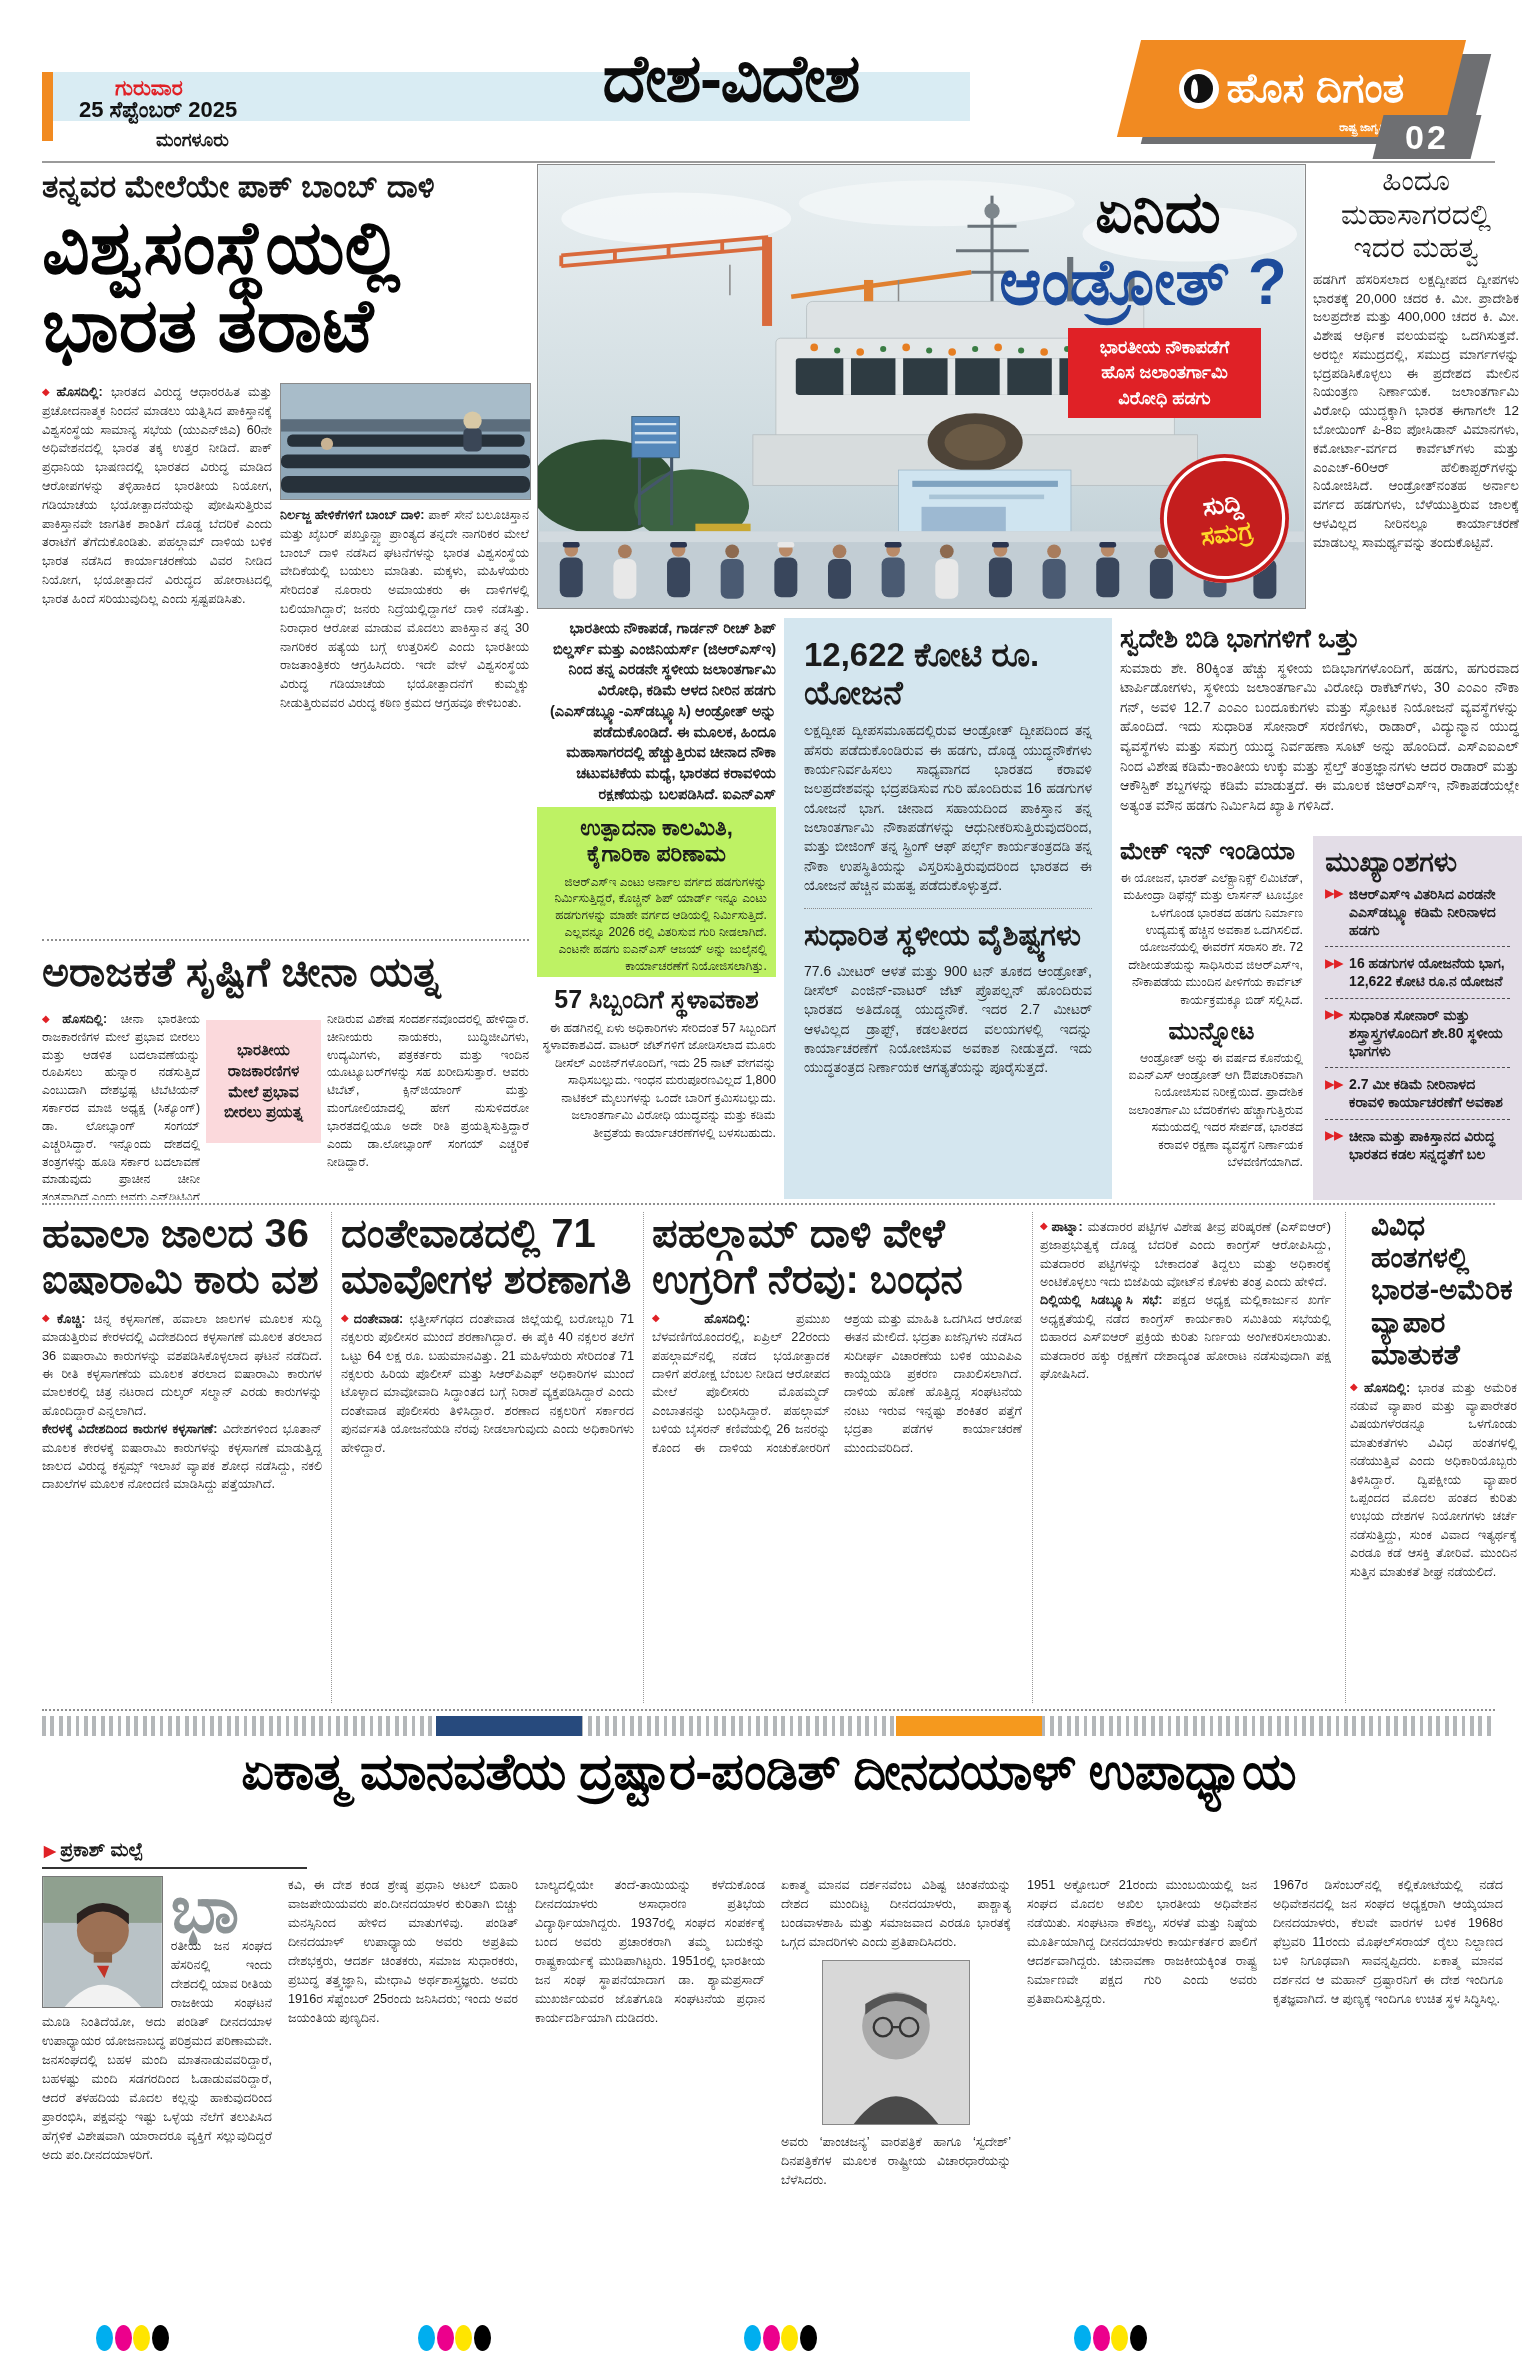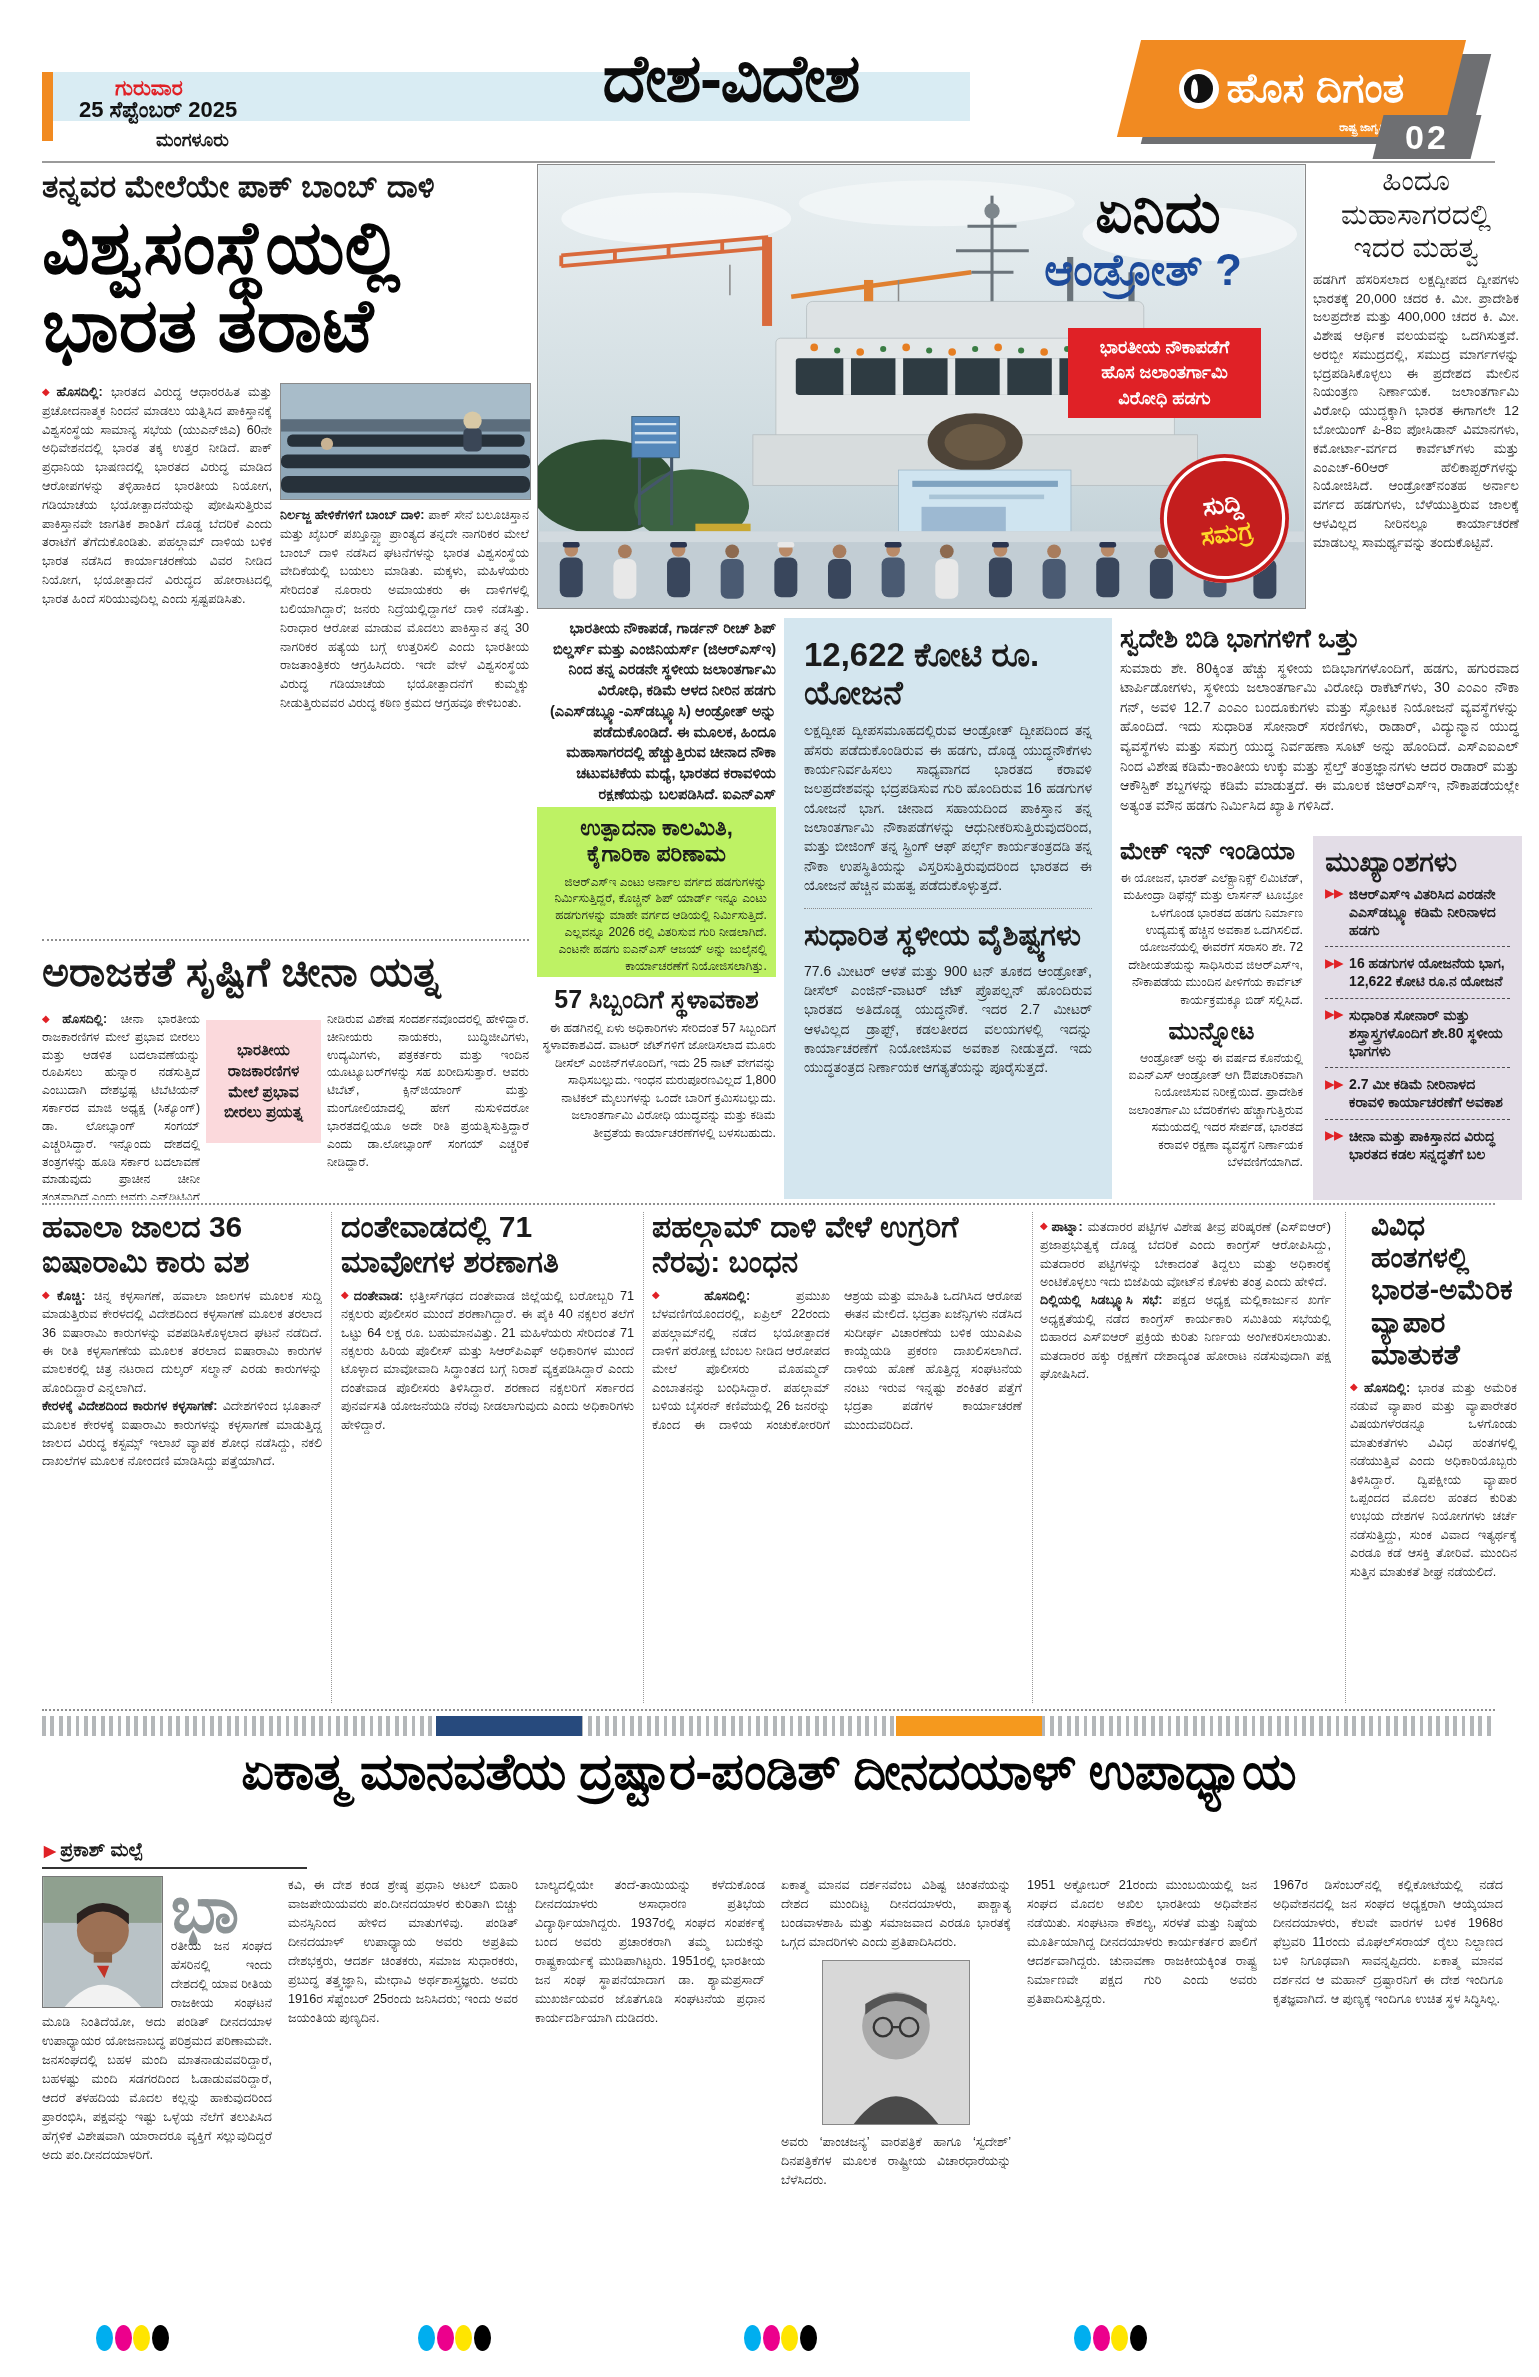--- a/index.html
+++ b/index.html
@@ -43,21 +43,21 @@
   .rule-a{left:42px;top:939px;width:487px;}
   
   .china-headline{left:42px;top:949px;width:491px;font-size:41px;font-weight:800;}
   .china-c1{left:42px;top:1011px;width:158px;height:189px;font-size:12.3px;line-height:1.45;}
   .china-pull{left:206px;top:1020px;width:115px;height:123px;background:#fbd9dc;display:flex;align-items:center;
        justify-content:center;text-align:center;font-size:15.3px;font-weight:bold;line-height:1.35;}
   .china-c2{left:327px;top:1011px;width:202px;height:189px;font-size:12.3px;line-height:1.45;}
   
   .ship-photo{left:537px;top:164px;width:767px;height:443px;border:0.8px solid #8a8a8a;}
   .q-top{left:1020px;top:178px;width:276px;text-align:center;font-size:58px;font-weight:800;color:#0a0a0a;}
-  .q-bottom{left:982px;top:245px;width:322px;text-align:center;font-size:44px;font-weight:800;color:#1d4b9b;}
+  .q-bottom{left:982px;top:245px;width:322px;text-align:center;font-size:64px;font-weight:800;color:#1d4b9b;}
   .red-box{left:1068px;top:328px;width:193px;height:90px;background:#e02126;color:#fff;display:flex;
        align-items:center;justify-content:center;text-align:center;font-size:17.6px;font-weight:bold;line-height:1.45;}
   .stamp{left:1160px;top:454px;width:129px;height:129px;border-radius:50%;background:#c41e1e;
        box-shadow:inset 0 0 0 3.8px #c41e1e, inset 0 0 0 7px #fff;transform:rotate(-8deg);
        display:flex;flex-direction:column;align-items:center;justify-content:center;}
   .stamp span{font-size:25px;font-weight:800;line-height:1.15;}
   .stamp .s1{color:#fff;} .stamp .s2{color:#ffd92b;}
   .caption{left:537px;top:618px;width:239px;height:183px;font-size:14.6px;font-weight:bold;
        text-align:right;line-height:1.42;color:#202020;}
   .peach-box{left:537px;top:807px;width:239px;height:170px;background:#bef264;padding:7.7px 9.2px;box-sizing:border-box;}
@@ -85,21 +85,21 @@
   .hl-h{font-size:27px;font-weight:800;}
   .hl-item{display:flex;gap:6.1px;font-size:14px;font-weight:600;line-height:1.3;padding:7px 0;
        border-bottom:1.5px dashed #4a4a4a;}
   .hl-item:last-child{border-bottom:none;}
   .hl-mark{color:#e02126;font-size:11.5px;flex:0 0 auto;padding-top:1.5px;}
   
   .rule-m1{left:42px;top:1203px;width:1453px;}
   .rule-m2{left:42px;top:1709px;width:1453px;}
   .vsep{border-left:1.5px dotted #979797;width:0;top:1212px;height:491px;}
   .m-col{top:1210px;height:494px;}
-  .m-h{font-size:30px;font-weight:800;line-height:1.15;}
+  .m-h{font-size:40px;font-weight:800;line-height:1.15;}
   .m-b{font-size:12.7px;line-height:1.45;margin-top:7.7px;}
   .two-col{column-count:2;column-gap:14px;}
   
   .stripe-bar{left:42px;top:1716px;width:1453px;height:20px;
       background:repeating-linear-gradient(90deg,#b4b7b9 0 3.8px,#ffffff 3.8px 8.4px);}
   .stripe-blue{left:436px;top:1716px;width:146px;height:20px;background:#274a7d;}
   .stripe-orange{left:896px;top:1716px;width:146px;height:20px;background:#f5991e;}
   .bottom-headline{left:42px;top:1742px;width:1453px;text-align:center;font-size:51px;font-weight:800;
       letter-spacing:-0.8px;color:#050505;}
   .author-row{left:44px;top:1839px;width:276px;font-size:19px;font-weight:bold;}

